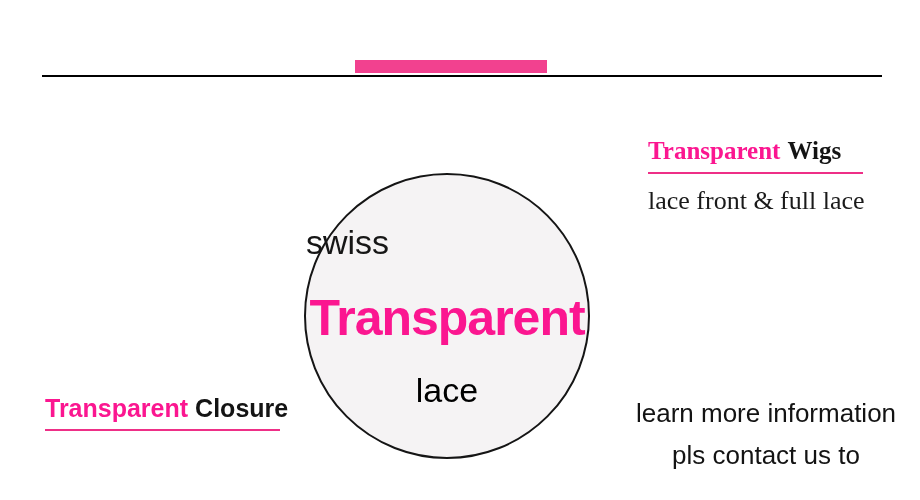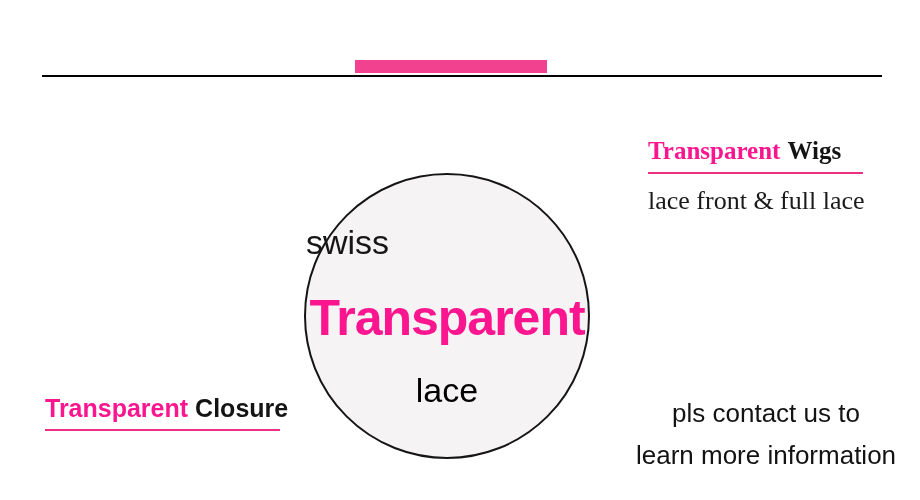--- a/index.html
+++ b/index.html
@@ -161,17 +161,17 @@
   </div>
 
   <div class="block block-bottom-left">
     <div class="block-heading">
       <span class="accent">Transparent</span><span>Closure</span>
     </div>
     <div class="heading-underline u-bottom-left"></div>
   </div>
 
   <div class="contact-note">
+    <div class="line">learn more information</div>
     <div class="line">pls contact us to</div>
-    <div class="line">learn more information</div>
   </div>
 
 </div>
 
 </body></html>

